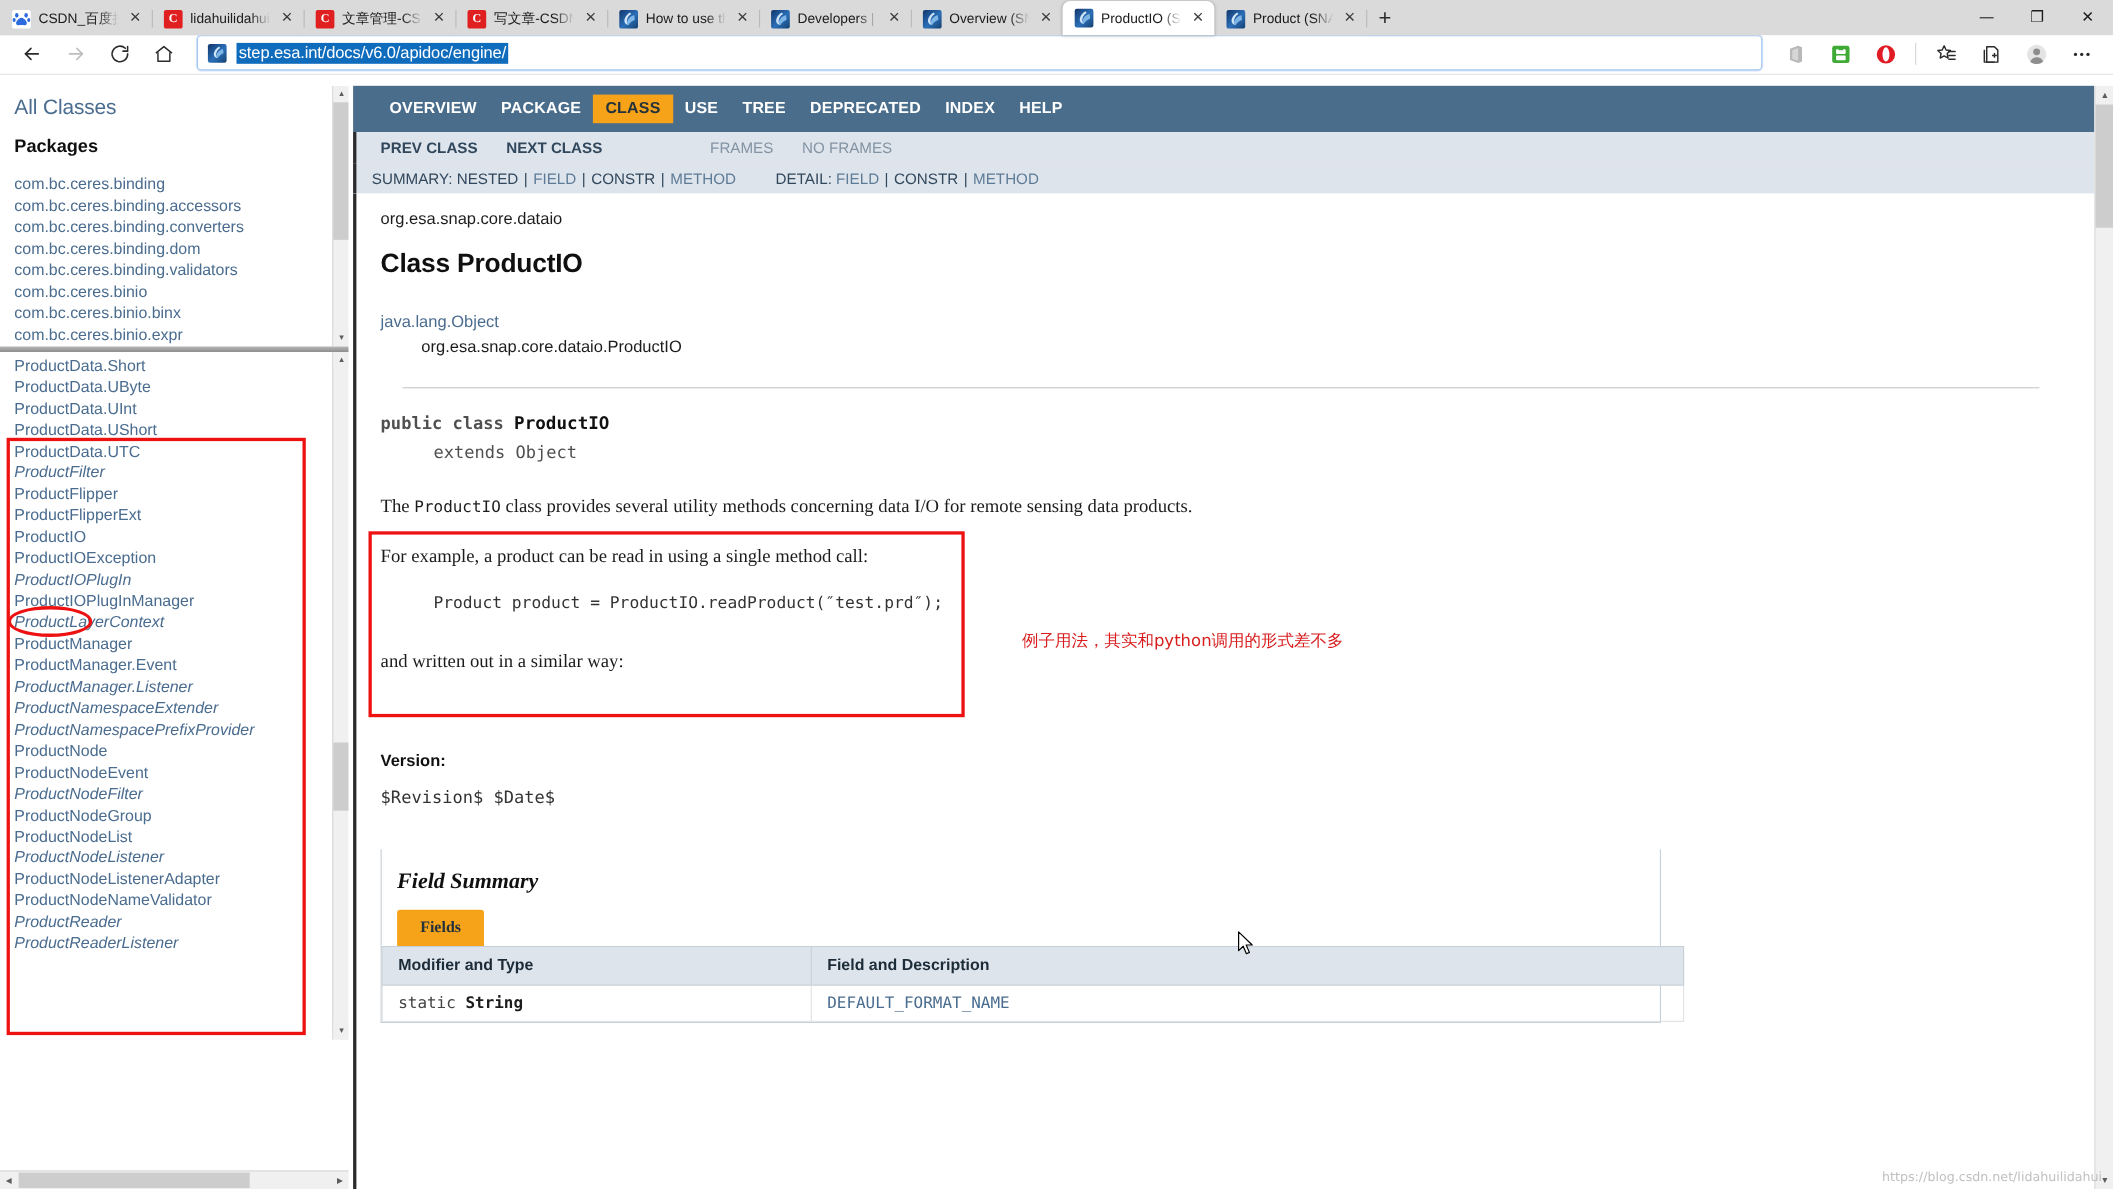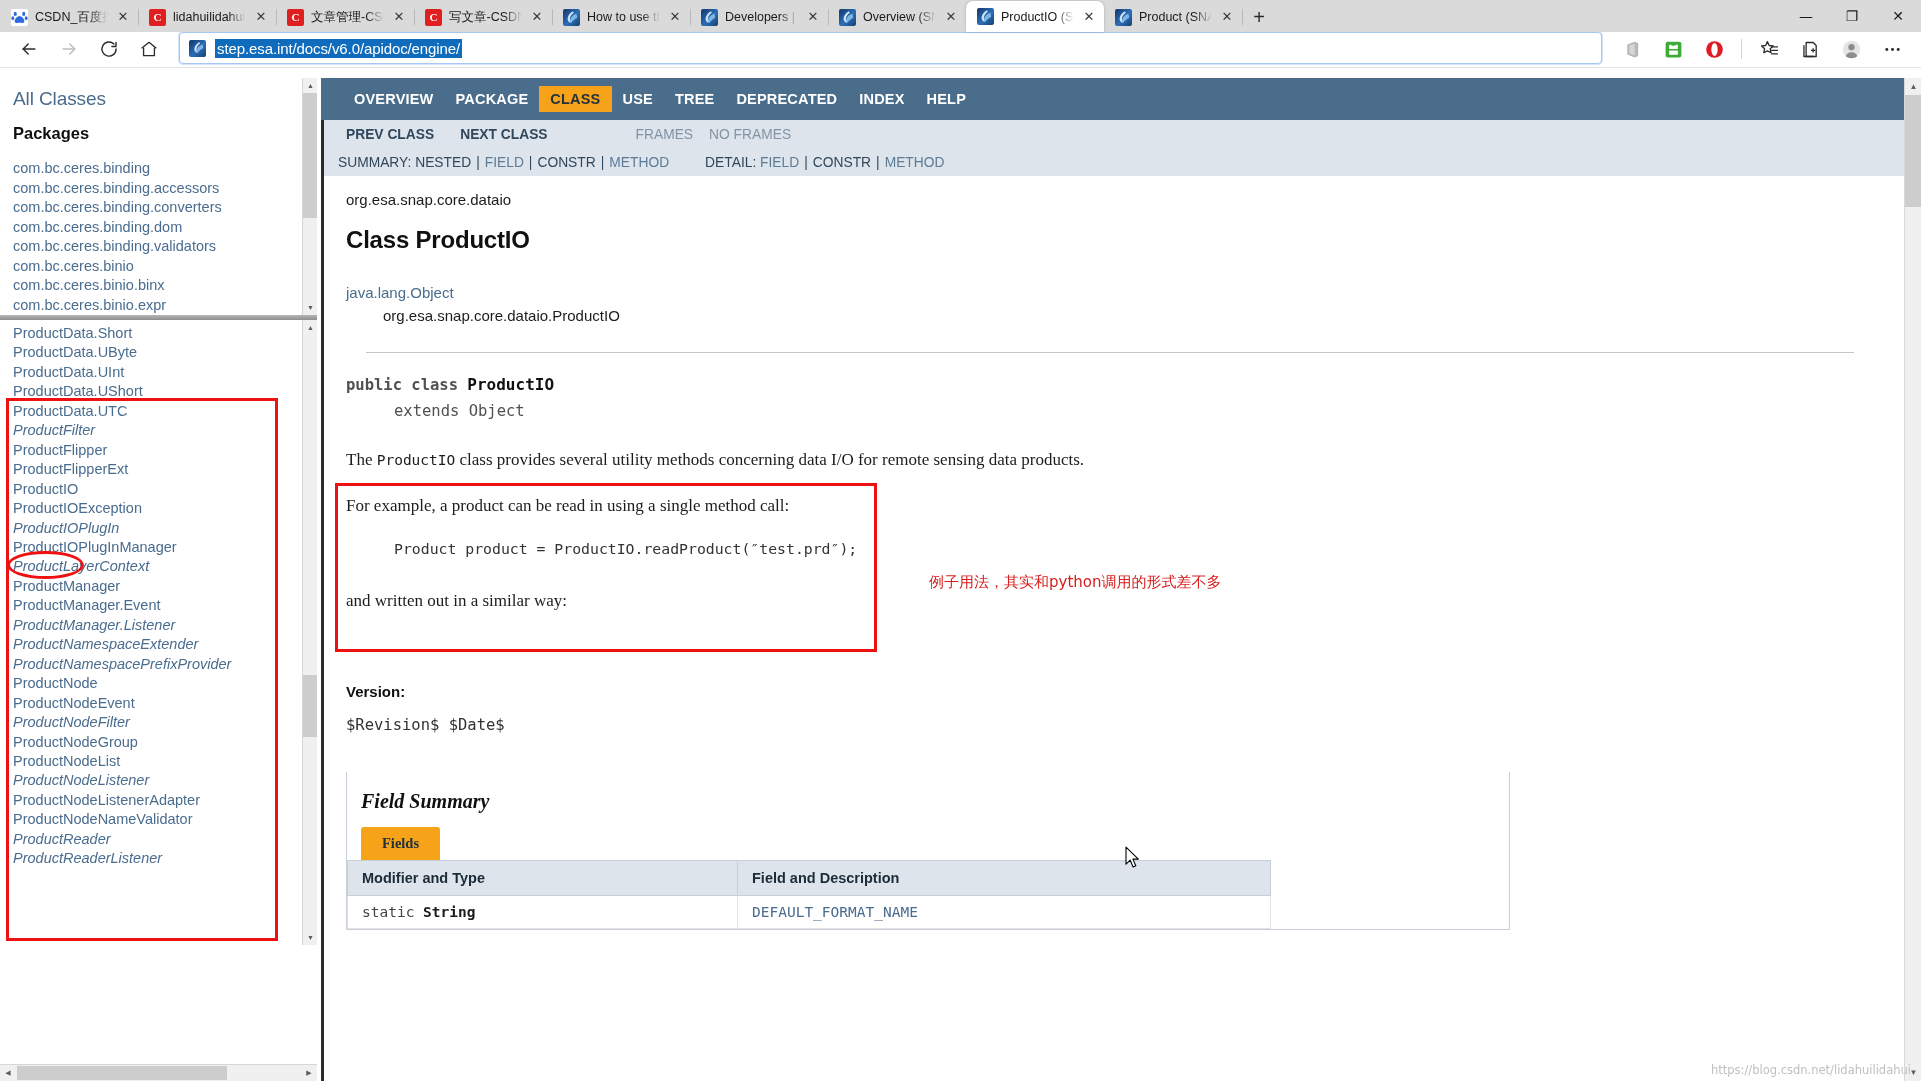--- a/index.html
+++ b/index.html
@@ -158,21 +158,21 @@
     letter-spacing:0.2px;
   }
   .navitem.sel { background:#f7a31a; color:#24323c; }
 
   #subnav {
     position:absolute; left:4px; top:42px; right:17px; height:29px;
     background:#dde4ec; display:flex; align-items:center; padding-left:22px;
     border-left:3px solid #2b2b2b;
   }
   #subnav .s-b { font-size:13.8px; font-weight:bold; color:#31475c; margin-right:26px; }
-  #subnav .s-n { font-size:13.8px; color:#8393a3; margin-right:16px; }
+  #subnav .s-n { font-size:13.8px; color:#8393a3; margin-right:16px;margin-left:10px; }
 
   #sumnav {
     position:absolute; left:4px; top:71px; right:17px; height:27px;
     background:#dde4ec; display:flex; align-items:center; padding-left:14px;
     border-left:3px solid #2b2b2b; font-size:13.8px; color:#31475c;
   }
   #sumnav .lk { color:#5e7b96; }
   #sumnav .pipe { color:#31475c; margin:0 5px; }
   #sumnav .gap { width:36px; display:inline-block; }
 
@@ -229,21 +229,21 @@
   }
   #fieldsummary .fs-title {
     font-size:20px; font-weight:bold; font-style:italic; color:#101010;
     padding:18px 0 14px 14px; font-family:"Liberation Serif", serif;
   }
   #fieldsummary .fs-tabs { padding-left:14px;font-family:Liberation Serif, serif; }
   #fieldsummary .fs-tab {
     display:inline-block; background:#f7a31a; color:#24323c; font-weight:bold;
     font-size:14.5px; padding:8px 21px; border-radius:3px 3px 0 0;
   }
-  #fieldsummary table { width:924px; border-collapse:collapse; table-layout:fixed; }
+  #fieldsummary table { width:1184px; border-collapse:collapse; table-layout:fixed; }
   #fieldsummary th {
     background:#dde4ec; text-align:left; font-size:14.5px; font-weight:bold;
     color:#1c2b38; padding:9px 0 9px 14px; border:1px solid #c7d0d8;
   }
   #fieldsummary td {
     font-size:14.5px; padding:8px 0 8px 14px; border:1px solid #e2e2e2;
     vertical-align:top;
   }
   #fieldsummary td.c1 { font-family:"DejaVu Sans Mono", monospace; color:#444; }
   #fieldsummary td.c1 b { color:#1c1c1c; }

